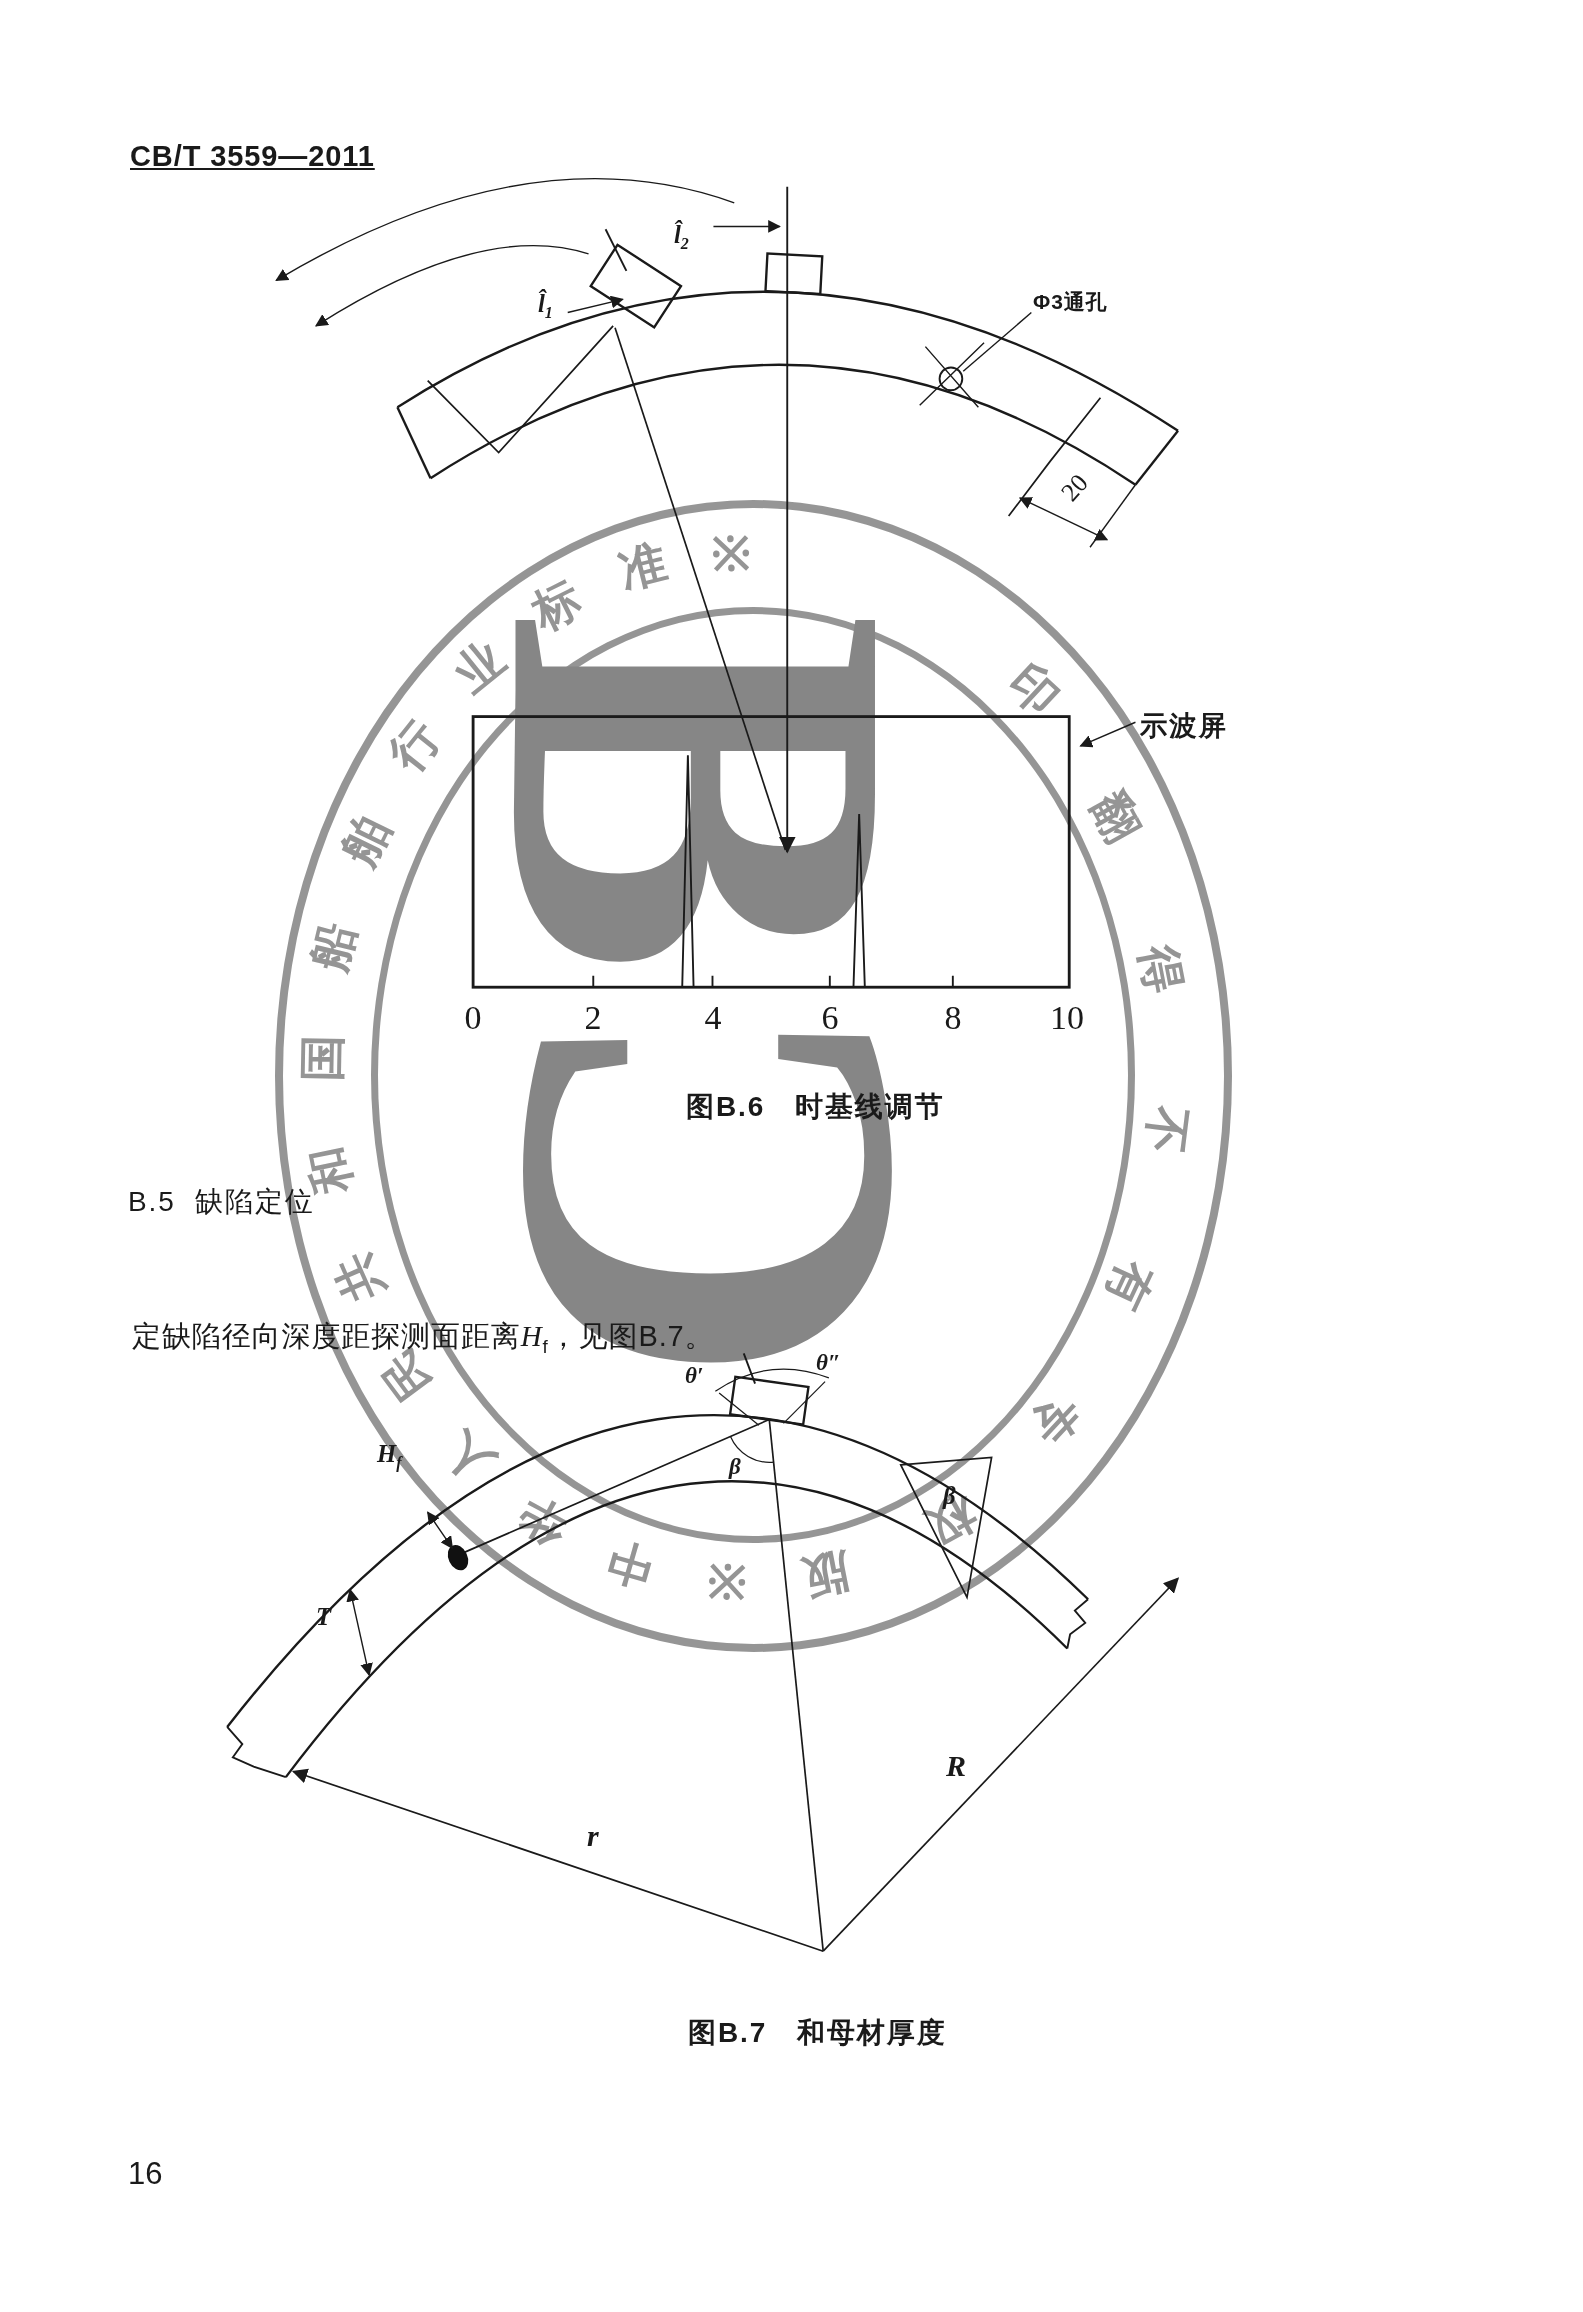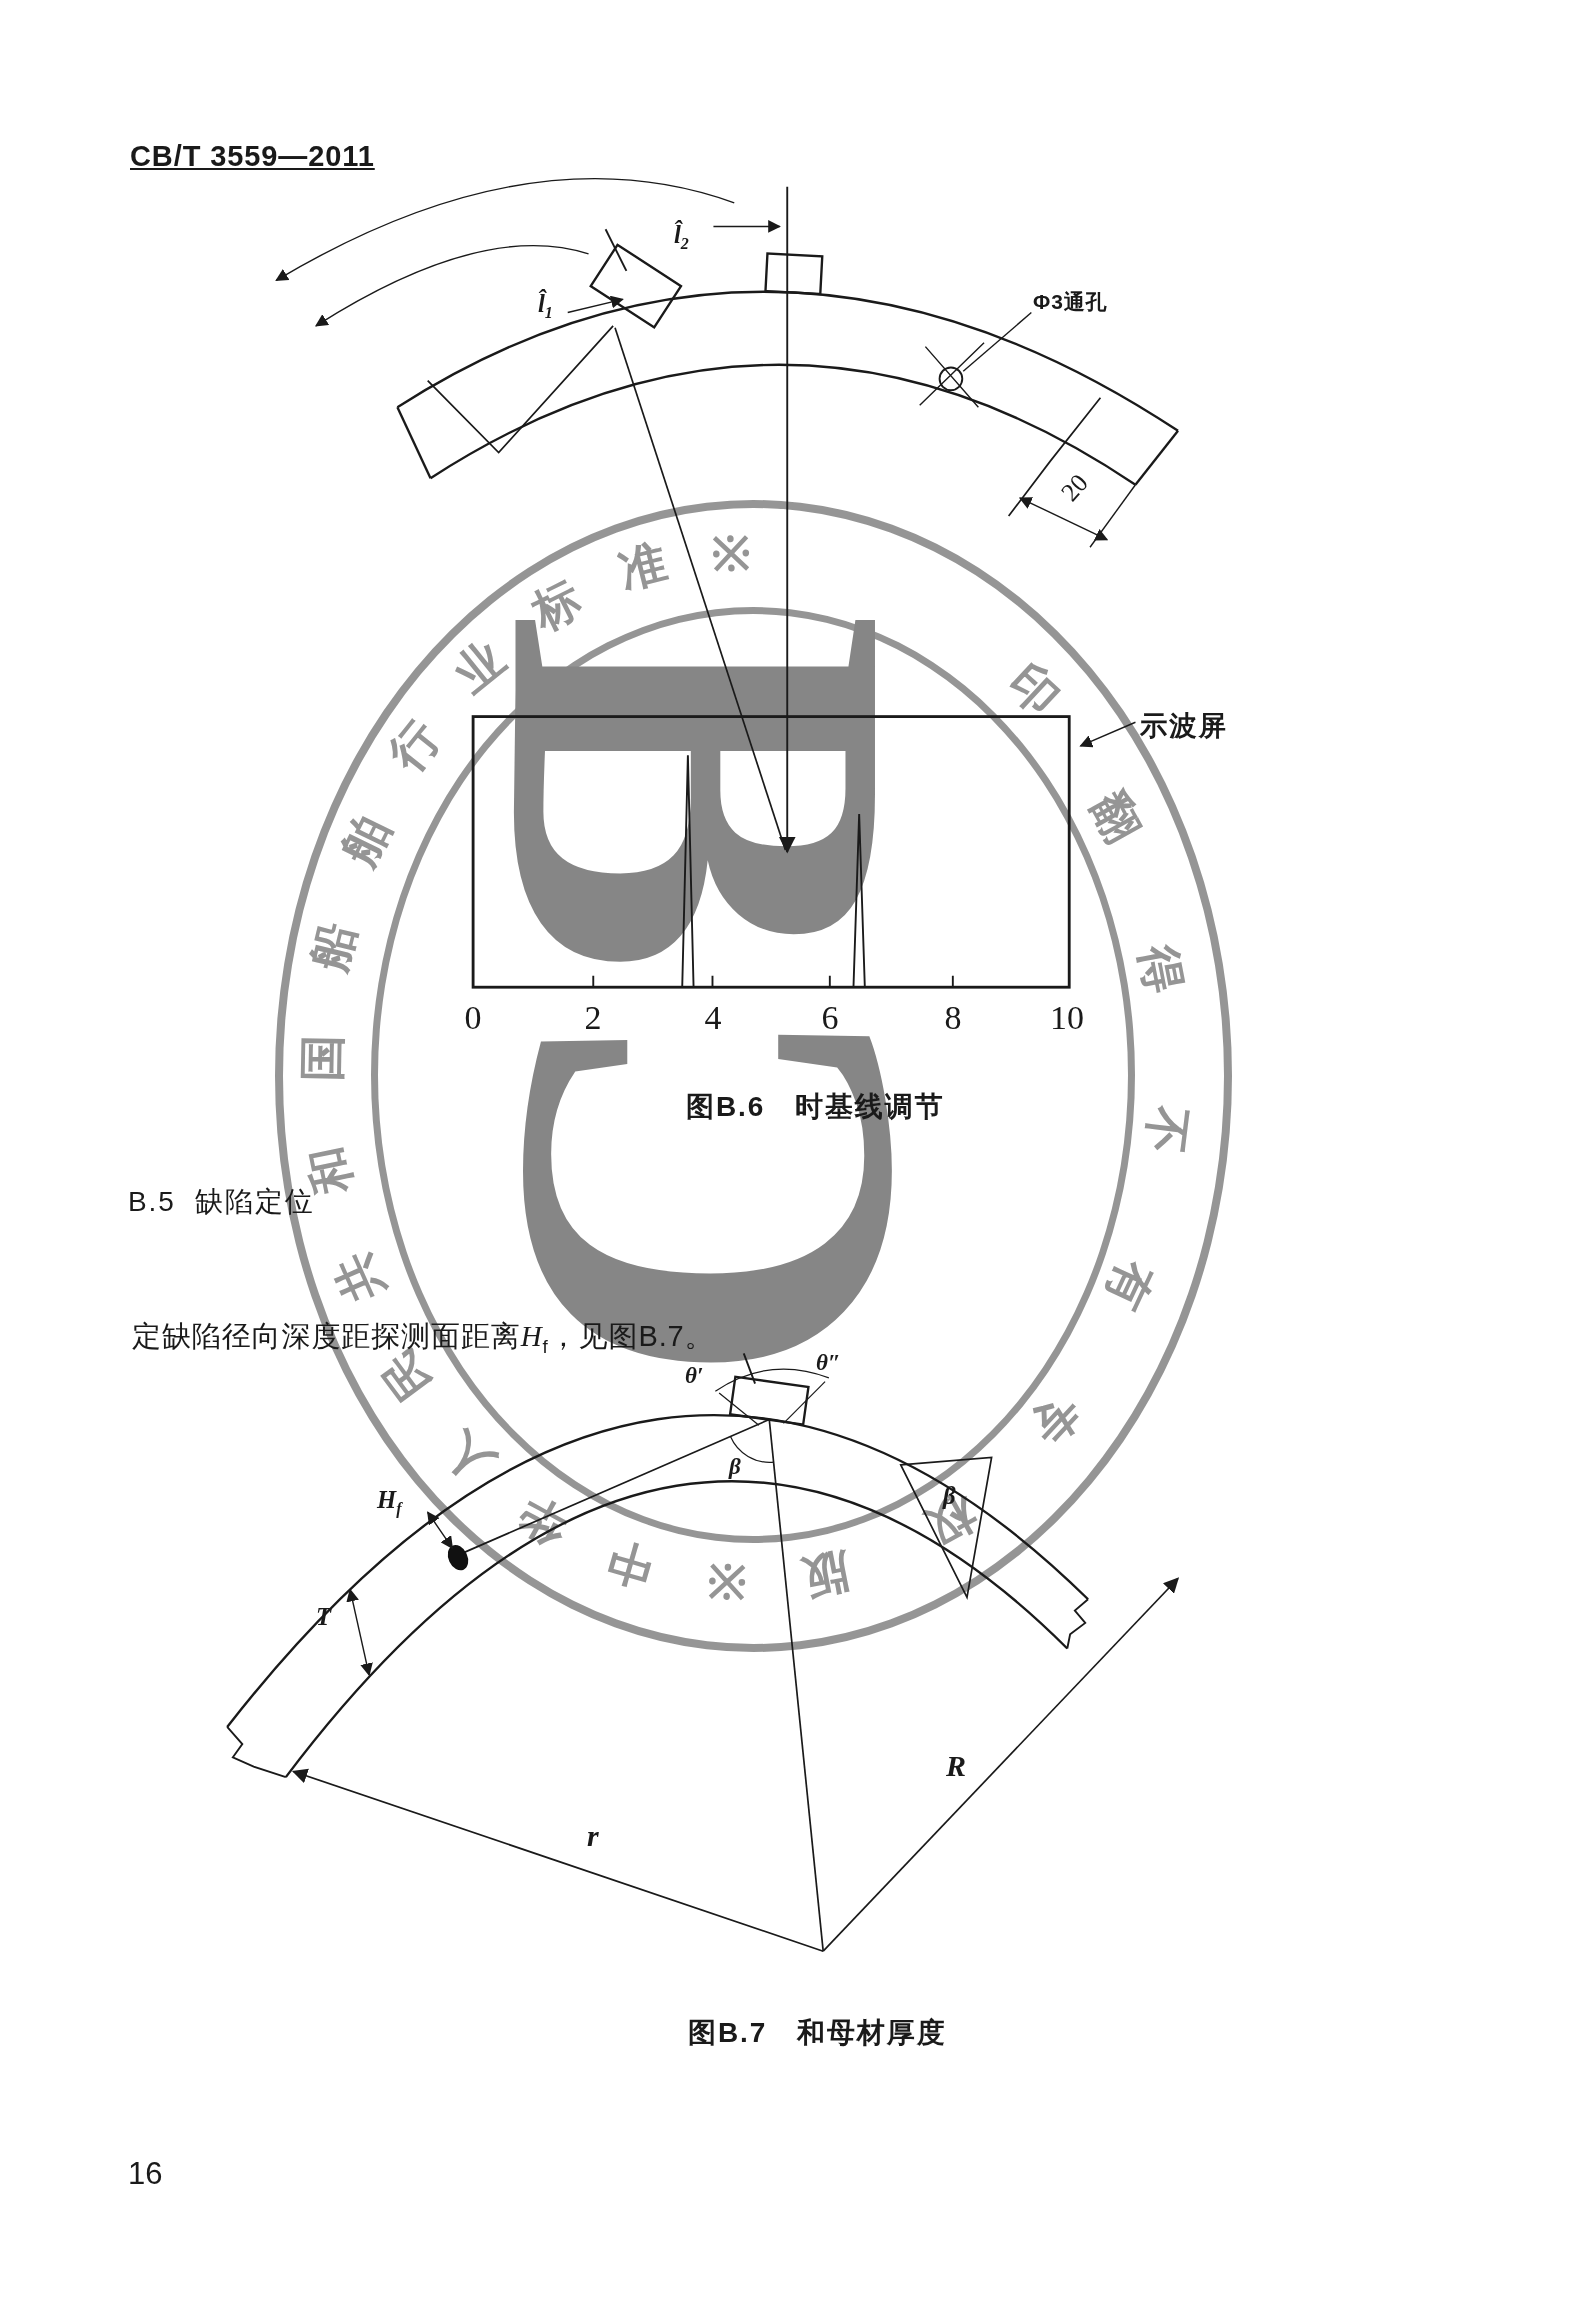--- a/index.html
+++ b/index.html
@@ -163,21 +163,21 @@
     <span>B.5</span>&nbsp;&nbsp;<span>缺陷定位</span>
   </div>
   <div class="abs para-line cn" style="left:132px;top:1317px">
     <span>定缺陷径向深度距探测面距离</span><i>H</i><sub>f</sub><span>，见图B.7。</span>
   </div>
 
   <div class="abs varlab" style="left:685px;top:1363px;font-size:23px">θ′</div>
   <div class="abs varlab" style="left:816px;top:1350px;font-size:23px">θ″</div>
   <div class="abs varlab" style="left:729px;top:1454px;font-size:23px">β</div>
   <div class="abs varlab" style="left:943px;top:1482px;font-size:24.6px">β</div>
-  <div class="abs varlab" style="left:377px;top:1486px">
+  <div class="abs varlab" style="left:377px;top:1440px">
     <i>H</i><sub>f</sub>
   </div>
   <div class="abs varlab" style="left:316px;top:1603px">T</div>
   <div class="abs rR" style="left:587px;top:1819px">r</div>
   <div class="abs rR" style="left:946px;top:1749px">R</div>
 
   <div class="abs caption cn" style="left:664px;top:2014px">图B.7　和母材厚度</div>
 
   <div class="abs page-number">16</div>
 </div>

